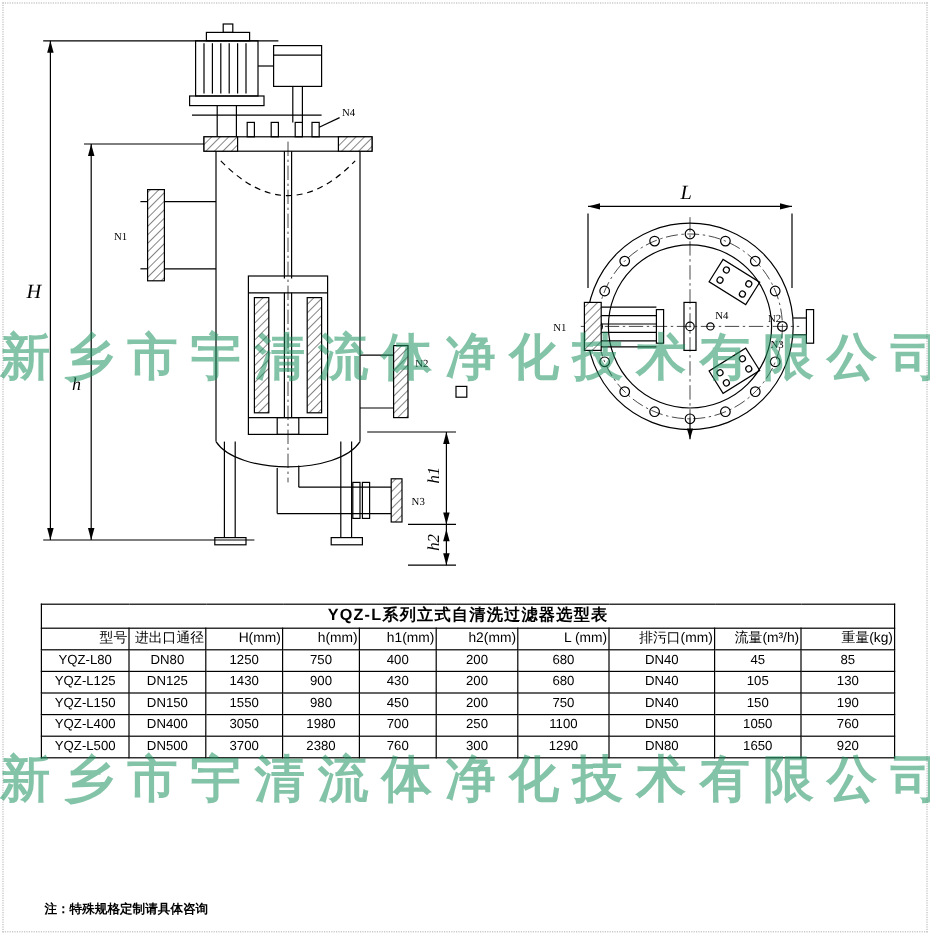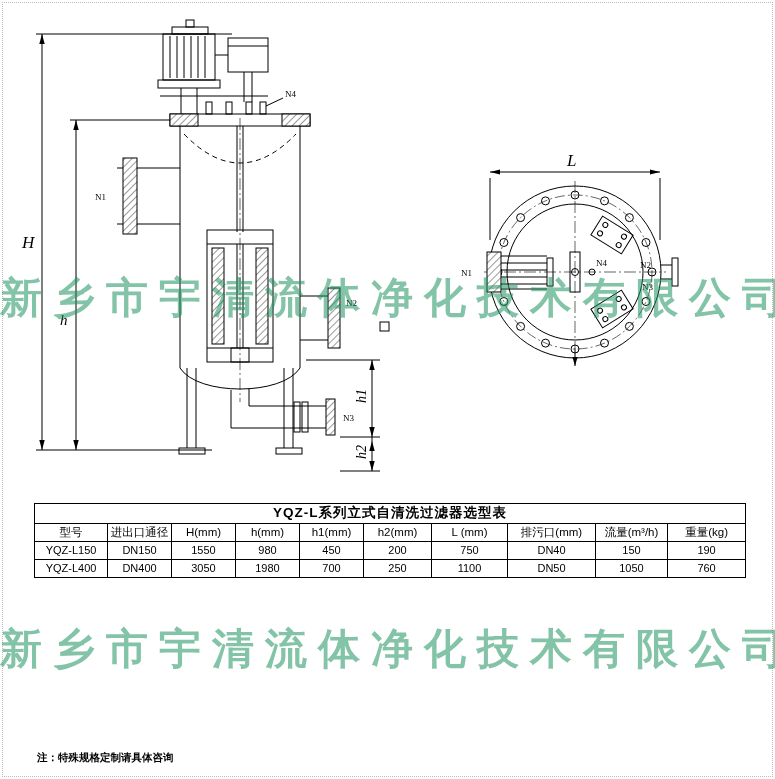--- a/index.html
+++ b/index.html
@@ -9,21 +9,21 @@
   svg text{font-family:"Liberation Serif",serif;}
   .watermark{position:absolute;left:0;width:100%;text-align:center;font-family:"DejaVu Serif",serif;
     font-weight:700;font-size:42px;letter-spacing:11px;color:rgba(30,145,95,0.55);
     white-space:nowrap;pointer-events:none;z-index:6;}
   .wm-1{top:270px;}
   .wm-2{top:621px;}
   .spec-table{position:absolute;top:503px;left:34px;width:711px;border-collapse:collapse;table-layout:fixed;}
   .spec-table td,.spec-table th{border:1px solid #000;text-align:center;vertical-align:middle;
     font-size:11px;font-weight:400;color:#000;height:17px;padding:0 1px;line-height:1.25;}
   .spec-table .title-cell{font-size:13.5px;font-weight:700;height:19px;letter-spacing:1px;}
-  .spec-table thead th{font-size:11.5px;}
+  .spec-table thead th{font-size:11.5px;text-align:right;}
   .note{position:absolute;top:751px;left:37px;font-size:10.5px;color:#000;font-weight:bold;}
 </style>
 </head>
 <body>
 
 <div class="page">
   <div class="frame"></div>
 
   <svg class="drawing" width="775" height="498" viewBox="0 0 775 498">
     <defs>
@@ -290,20 +290,44 @@
           <th>h1(mm)</th>
           <th>h2(mm)</th>
           <th>L (mm)</th>
           <th>排污口(mm)</th>
           <th>流量(m³/h)</th>
           <th>重量(kg)</th>
         </tr>
     </thead>
     <tbody id="table-body">
         <tr>
+          <td>YQZ-L80</td>
+          <td>DN80</td>
+          <td>1250</td>
+          <td>750</td>
+          <td>400</td>
+          <td>200</td>
+          <td>680</td>
+          <td>DN40</td>
+          <td>45</td>
+          <td>85</td>
+        </tr>
+        <tr>
+          <td>YQZ-L125</td>
+          <td>DN125</td>
+          <td>1430</td>
+          <td>900</td>
+          <td>430</td>
+          <td>200</td>
+          <td>680</td>
+          <td>DN40</td>
+          <td>105</td>
+          <td>130</td>
+        </tr>
+        <tr>
           <td>YQZ-L150</td>
           <td>DN150</td>
           <td>1550</td>
           <td>980</td>
           <td>450</td>
           <td>200</td>
           <td>750</td>
           <td>DN40</td>
           <td>150</td>
           <td>190</td>
@@ -313,17 +337,29 @@
           <td>DN400</td>
           <td>3050</td>
           <td>1980</td>
           <td>700</td>
           <td>250</td>
           <td>1100</td>
           <td>DN50</td>
           <td>1050</td>
           <td>760</td>
         </tr>
+        <tr>
+          <td>YQZ-L500</td>
+          <td>DN500</td>
+          <td>3700</td>
+          <td>2380</td>
+          <td>760</td>
+          <td>300</td>
+          <td>1290</td>
+          <td>DN80</td>
+          <td>1650</td>
+          <td>920</td>
+        </tr>
       </tbody>
   </table>
 
   <div class="note">注：特殊规格定制请具体咨询</div>
 </div>
 
 </body></html>

